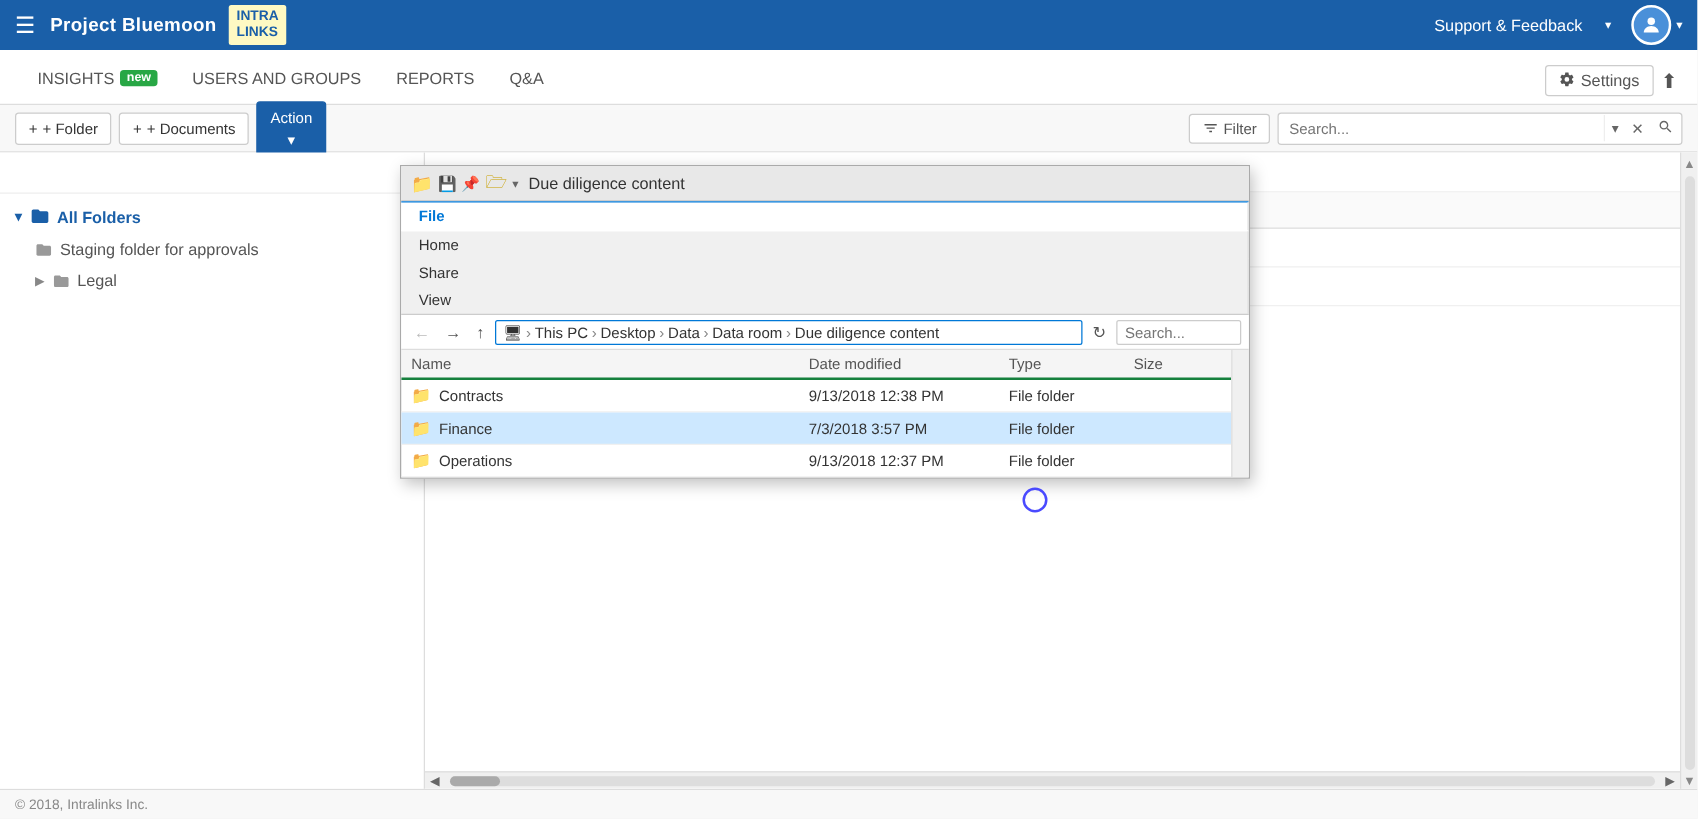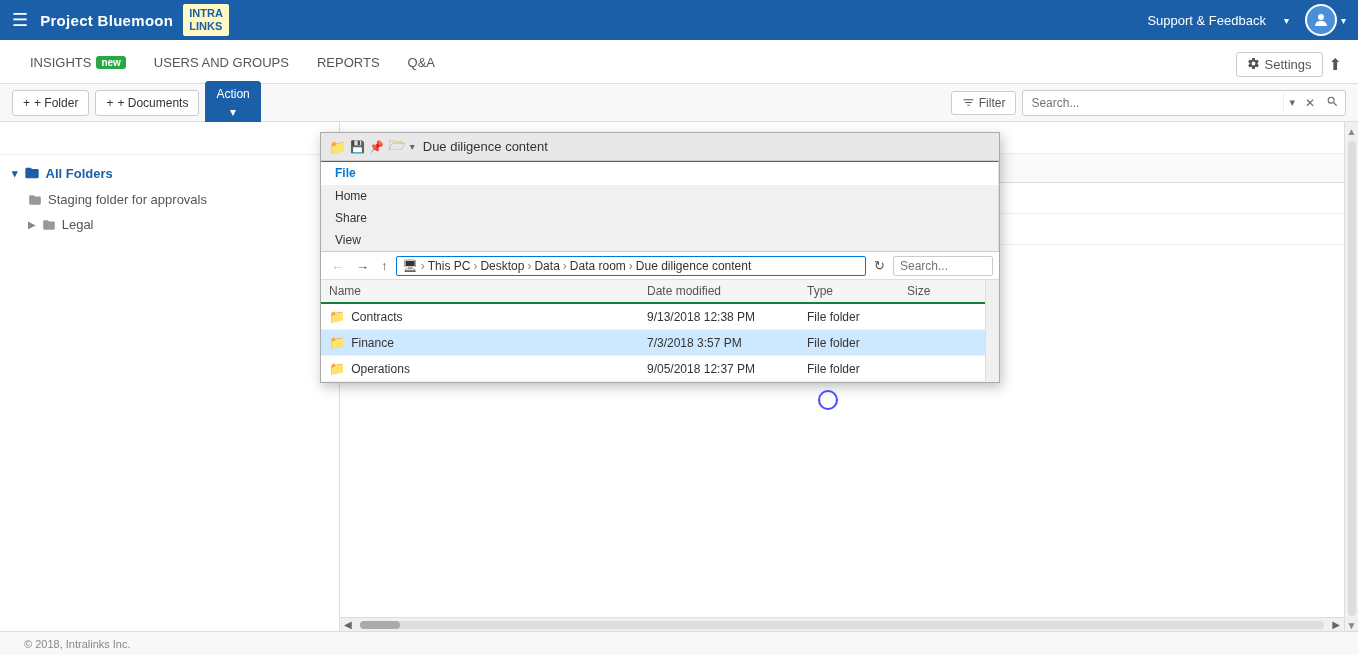--- a/index.html
+++ b/index.html
@@ -396,21 +396,21 @@
     .hscroll-track { flex: 1; height: 8px; background: #ddd; border-radius: 4px; margin: 0 4px; }
     .hscroll-thumb { width: 40px; height: 100%; background: #aaa; border-radius: 4px; }
 
     
     .footer {
       background: #f8f8f8;
       border-top: 1px solid #ddd;
       height: 24px;
       display: flex;
       align-items: center;
-      padding: 0 24px;
+      padding: 0 12px;
       font-size: 11px;
       color: #888;
     }
 
     
     .cursor-ring {
       position: absolute;
       width: 20px;
       height: 20px;
       border-radius: 50%;
@@ -663,21 +663,21 @@
           <span>7/3/2018 3:57 PM</span>
           <span>File folder</span>
           <span></span>
         </div>
 
         <div class="fe-row">
           <div class="fe-row-name">
             <span class="fe-folder-icon">📁</span>
             <span>Operations</span>
           </div>
-          <span>9/05/2018 12:37 PM</span>
+          <span>9/13/2018 12:37 PM</span>
           <span>File folder</span>
           <span></span>
         </div>
       </div>
 
       <div class="fe-scrollbar"></div>
     </div>
   </div>
 
   <div class="cursor-ring"></div>

